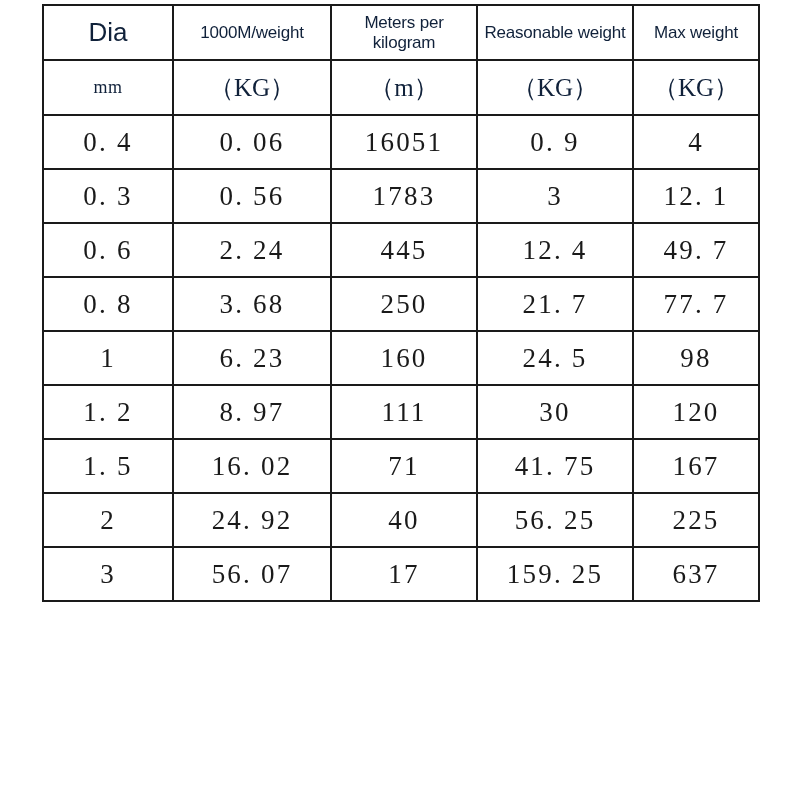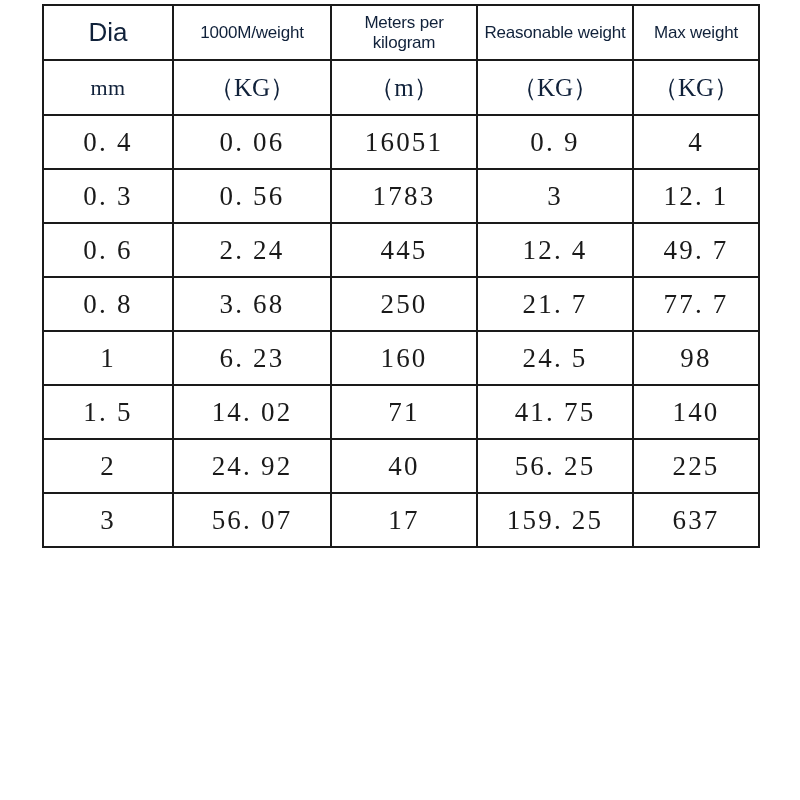--- a/index.html
+++ b/index.html
@@ -51,21 +51,21 @@
   tr.header-row-1 td.dia-cell {
     font-size: 26px;
     letter-spacing: 0px;
   }
   tr.header-row-2 td {
     font-family: "Liberation Serif", serif;
     font-size: 25px;
     color: #10213a;
   }
   tr.header-row-2 td.unit-mm {
-    font-size: 22px;
+    font-size: 18px;
     letter-spacing: 0.5px;
   }
   tr.data-row td {
     height: 52px;
     font-family: "Liberation Serif", serif;
     font-size: 27px;
     color: #1a1a1a;
     letter-spacing: 2.2px;
   }
 </style>
@@ -124,25 +124,32 @@
         <td>77. 7</td>
       </tr>
       <tr class="data-row">
         <td>1</td>
         <td>6. 23</td>
         <td>160</td>
         <td>24. 5</td>
         <td>98</td>
       </tr>
       <tr class="data-row">
+        <td>1. 2</td>
+        <td>8. 97</td>
+        <td>111</td>
+        <td>30</td>
+        <td>120</td>
+      </tr>
+      <tr class="data-row">
         <td>1. 5</td>
-        <td>14. 02</td>
+        <td>16. 02</td>
         <td>71</td>
         <td>41. 75</td>
-        <td>140</td>
+        <td>167</td>
       </tr>
       <tr class="data-row">
         <td>2</td>
         <td>24. 92</td>
         <td>40</td>
         <td>56. 25</td>
         <td>225</td>
       </tr>
       <tr class="data-row">
         <td>3</td>

